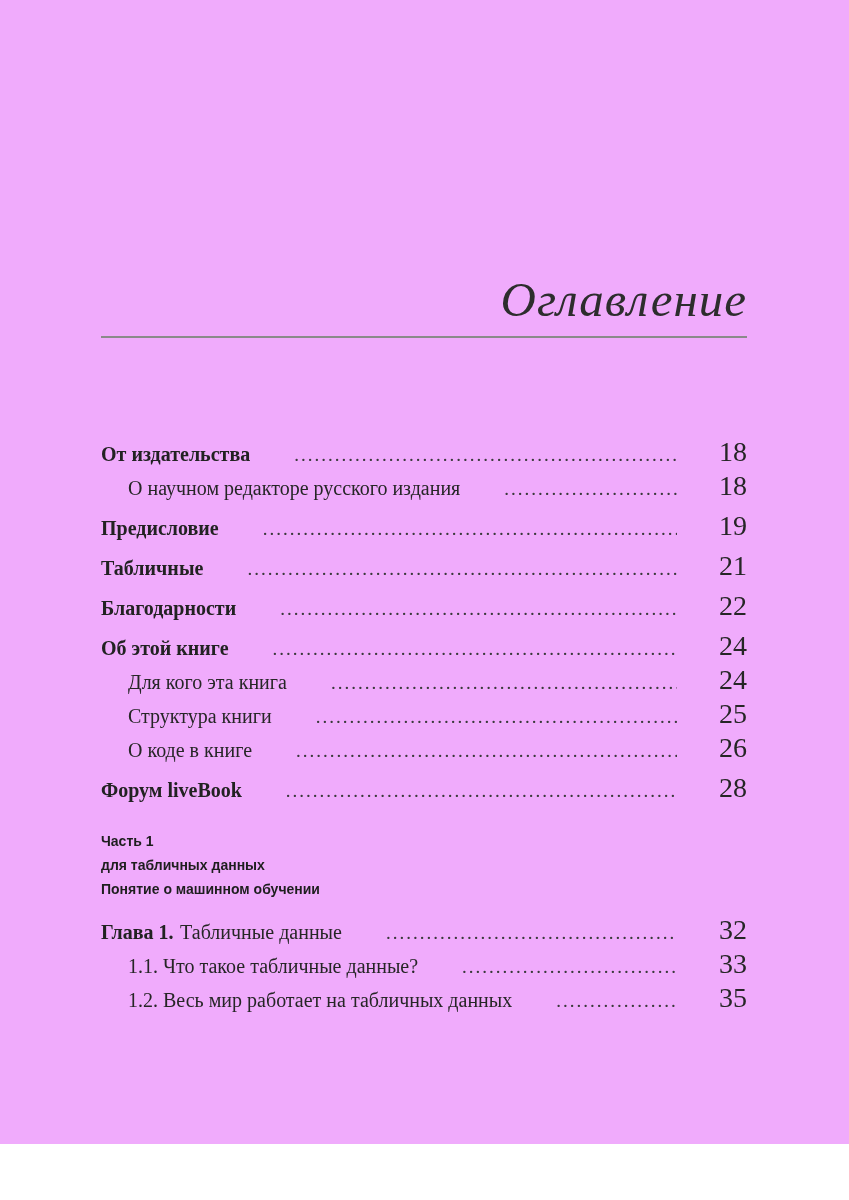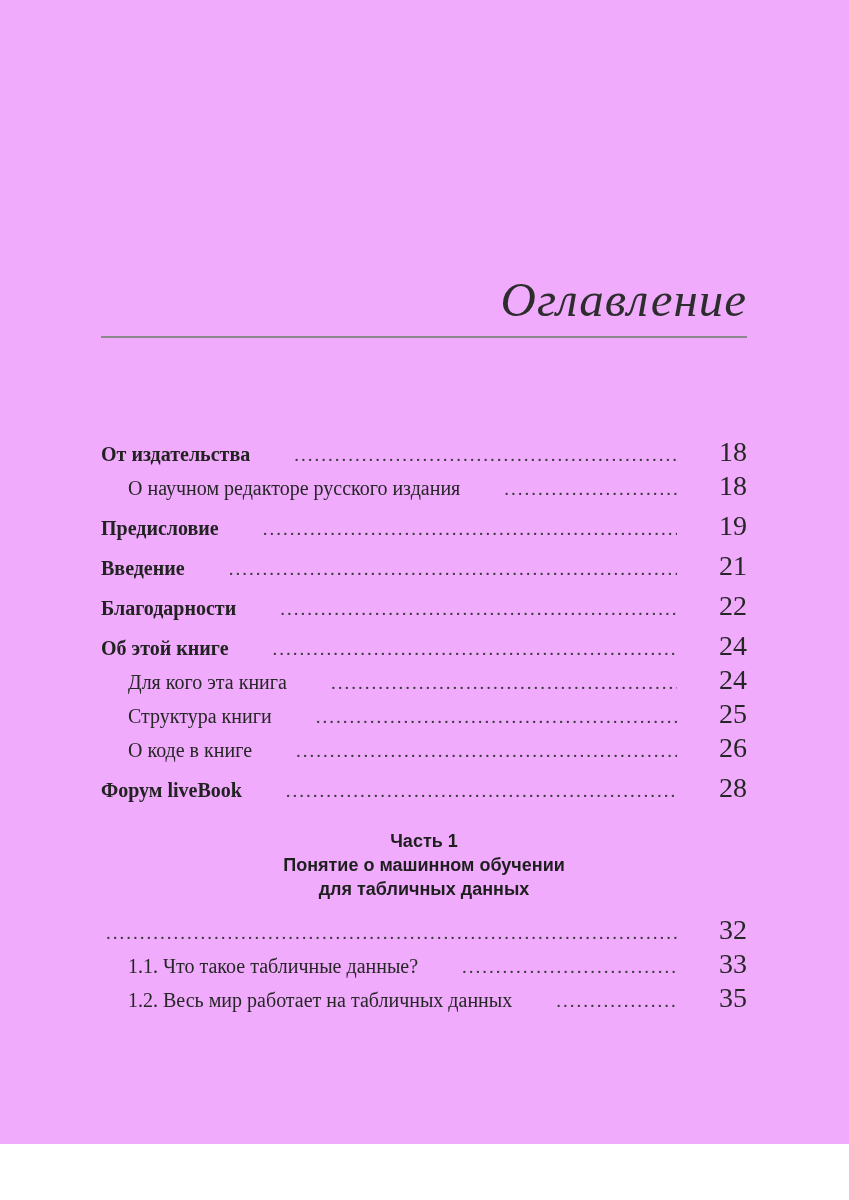--- a/index.html
+++ b/index.html
@@ -64,24 +64,23 @@
     font-size: 19px;
     letter-spacing: 2px;
   }
   .pg {
     flex: 0 0 auto;
     font-size: 28px;
     color: #262626;
   }
   .part-heading {
     margin-top: 25px;
-    text-align: center;
     font-family: "Liberation Sans", sans-serif;
     font-weight: 700;
-    font-size: 18px;
+    font-size: 14px;
     line-height: 24px;
     color: #1e1e1e;
   }
   .chapters { margin-top: 15px; }
   .chapters .row:first-child { margin-top: 0; }
   .pre { font-weight: 700; color: #222222; }
   .rest { margin-left: 0.33em; }
 </style>
 </head>
 <body>
@@ -106,21 +105,21 @@
         <span class="pg">18</span>
       </div>
 
       <div class="row l0">
         <span class="lbl b">Предисловие</span>
         <span class="leader"></span>
         <span class="pg">19</span>
       </div>
 
       <div class="row l0">
-        <span class="lbl b">Введение</span>
+        <span class="lbl b">Табличные</span>
         <span class="leader"></span>
         <span class="pg">21</span>
       </div>
 
       <div class="row l0">
         <span class="lbl b">Благодарности</span>
         <span class="leader"></span>
         <span class="pg">22</span>
       </div>
 
@@ -152,27 +151,30 @@
         <span class="lbl b">Форум liveBook</span>
         <span class="leader"></span>
         <span class="pg">28</span>
       </div>
 
 
     </div>
 
     <div class="part-heading">
       <div>Часть 1</div>
+      <div>для табличных данных</div>
       <div>Понятие о машинном обучении</div>
-      <div>для табличных данных</div>
     </div>
 
     <div class="toc chapters">
 
       <div class="row l0">
+        <span class="lbl">
+          <span class="pre">Глава 1.</span><span class="rest">Табличные данные</span>
+        </span>
         <span class="leader"></span>
         <span class="pg">32</span>
       </div>
 
       <div class="row l1">
         <span class="lbl">1.1. Что такое табличные данные?</span>
         <span class="leader"></span>
         <span class="pg">33</span>
       </div>
 

